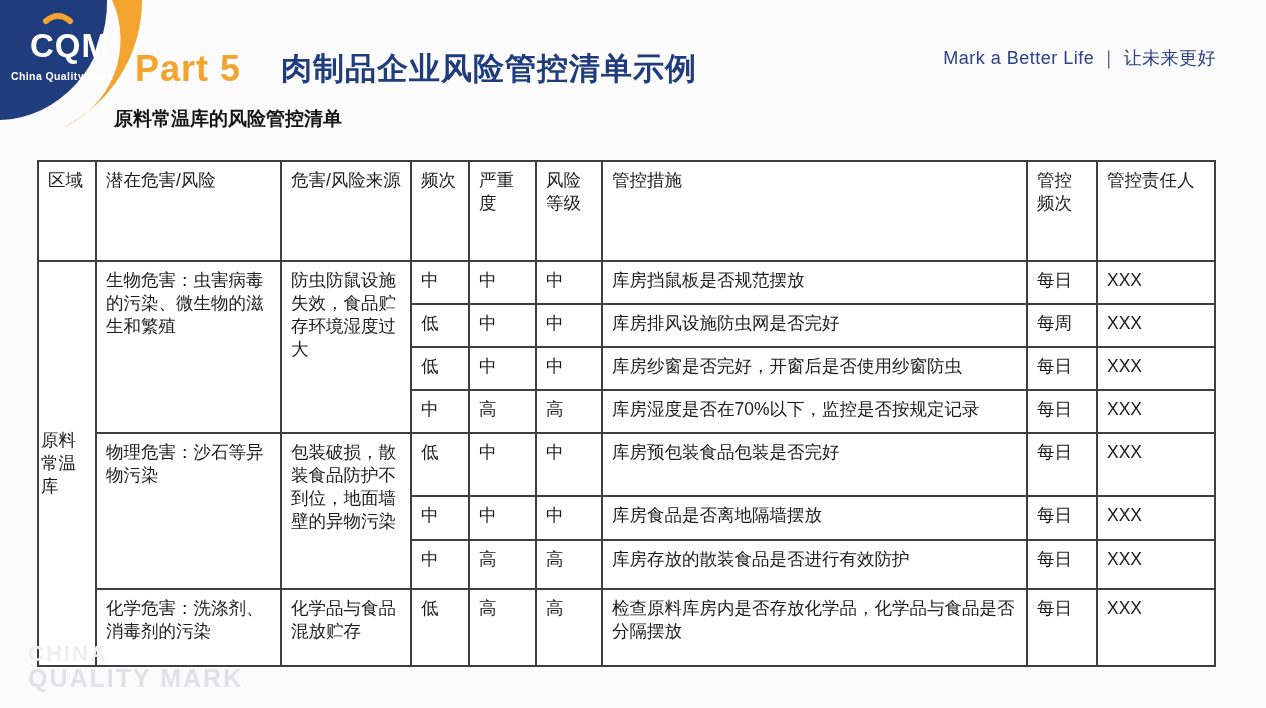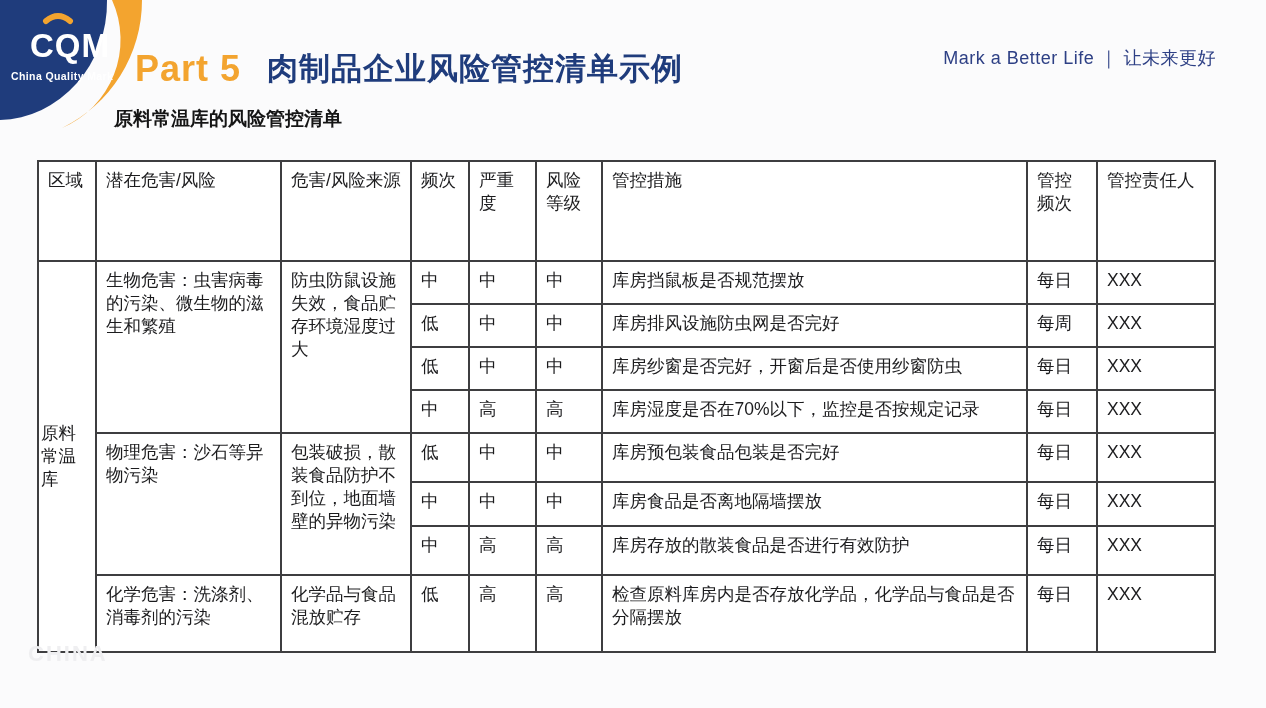--- a/index.html
+++ b/index.html
@@ -5,34 +5,34 @@
   html,body{margin:0;padding:0;}
   body{
     width:1266px;height:708px;position:relative;overflow:hidden;
     background:#fbfbfc;
     font-family:"Liberation Sans","DejaVu Sans",sans-serif;
     color:#1c1c1e;
   }
   
   .logo-wrap{position:absolute;left:0;top:0;width:210px;height:166px;}
   
-  .header-line{position:absolute;left:135px;top:48px;display:flex;align-items:center;gap:26px;}
+  .header-line{position:absolute;left:135px;top:48px;display:flex;align-items:center;}
   .part-label{font-size:36px;font-weight:bold;color:#f3a42f;letter-spacing:1px;}
-  .page-title{font-size:31px;font-weight:bold;color:#1f3c7c;letter-spacing:1px;}
+  .page-title{font-size:31px;font-weight:bold;color:#1f3c7c;letter-spacing:1px;margin-left:40px;}
   .tagline{position:absolute;top:46px;right:50px;font-size:18px;color:#2e4085;letter-spacing:.5px;}
   .subtitle{position:absolute;left:114px;top:106px;font-size:19px;font-weight:bold;
             font-family:"DejaVu Serif","Liberation Serif",serif;color:#151515;}
   
   .table-wrap{position:absolute;left:37px;top:160px;}
   table{border-collapse:collapse;table-layout:fixed;width:1177px;background:#fff;}
   th,td{border:2px solid #3e3e40;font-weight:normal;font-size:17.5px;line-height:1.32;
         padding:7px 8px 6px 9px;text-align:left;vertical-align:top;overflow:hidden;}
   thead tr{height:100px;}
   tbody tr{height:43px;}
-  tbody tr:nth-child(5){height:49px;}
+  tbody tr:nth-child(5){height:63px;}
   tbody tr:nth-child(6){height:44px;}
   tbody tr:nth-child(7){height:49px;}
   tbody tr:nth-child(8){height:77px;margin-top:28px;}
   td.area-cell{text-align:left;vertical-align:middle;padding:4px 2px;}
   col.c-area{width:58px;} col.c-hazard{width:185px;} col.c-source{width:130px;}
   col.c-freq{width:58px;} col.c-sev{width:67px;} col.c-risk{width:66px;}
   col.c-measure{width:425px;} col.c-cfreq{width:70px;} col.c-resp{width:118px;}
   
   .watermark{position:absolute;left:28px;top:642px;line-height:1.05;
              font-family:"Liberation Sans","DejaVu Sans",sans-serif;}
@@ -156,13 +156,14 @@
           <td>检查原料库房内是否存放化学品，化学品与食品是否分隔摆放</td>
           <td>每日</td>
           <td>XXX</td>
         </tr>
       </tbody>
   </table>
 </div>
 
 <div class="watermark">
   <div class="wm1">CHINA</div>
+  <div class="wm2">QUALITY MARK</div>
 </div>
 
 </body></html>

